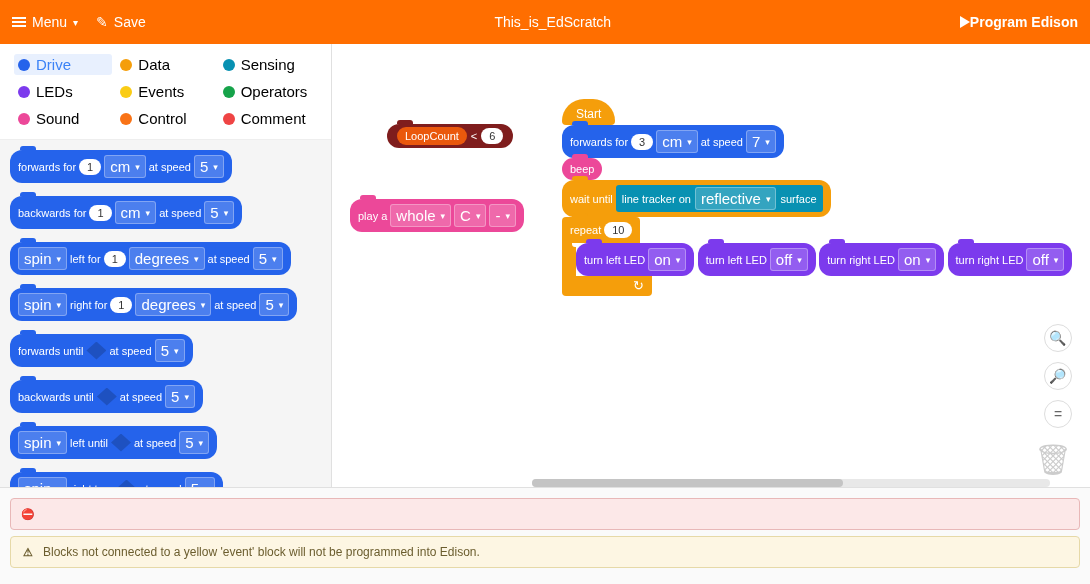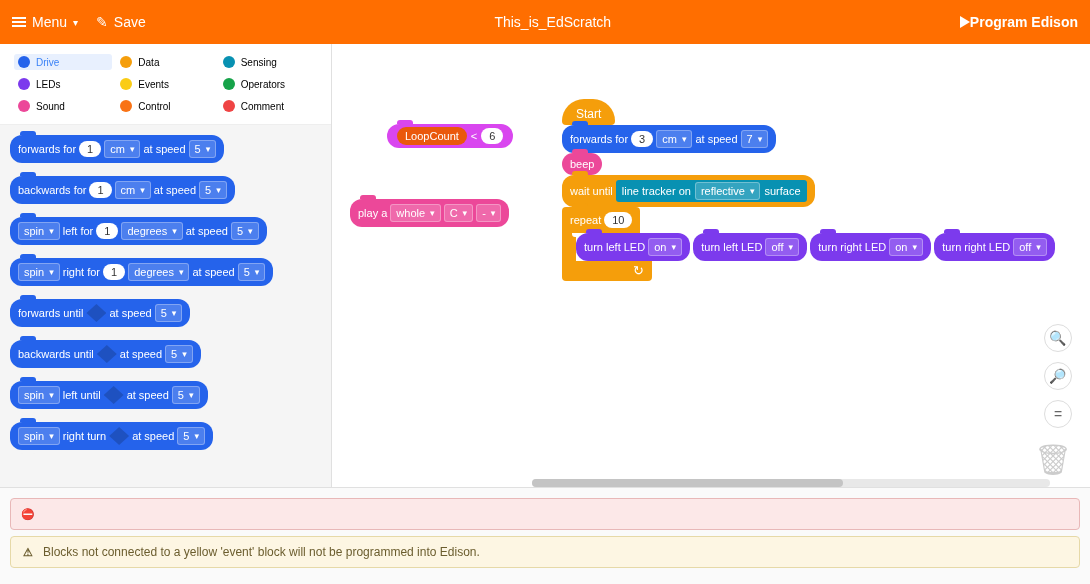--- a/index.html
+++ b/index.html
@@ -9,39 +9,39 @@
 .hbtn{display:flex;align-items:center;gap:6px;cursor:pointer;font-weight:500}
 .hc{flex:1;text-align:center;font-weight:400}
 .hr{display:flex;align-items:center;cursor:pointer;font-weight:bold}
 .caret{font-size:10px}
 .play{width:0;height:0;border-top:6px solid transparent;border-bottom:6px solid transparent;border-left:10px solid #fff;display:inline-block}
 .hamb{display:inline-flex;flex-direction:column;gap:2px}
 .hamb span{width:14px;height:2px;background:#fff}
 .main{flex:1;display:flex;overflow:hidden}
 .lcol{width:332px;border-right:1px solid #e0e0e0;display:flex;flex-direction:column;overflow:hidden}
 .cats{padding:10px 14px;display:grid;grid-template-columns:repeat(3,1fr);gap:6px 4px;border-bottom:1px solid #eee}
-.cat{display:flex;align-items:center;gap:6px;cursor:pointer;padding:2px 4px;border-radius:3px;font-size:10px}
+.cat{display:flex;align-items:center;gap:6px;cursor:pointer;padding:2px 4px;border-radius:3px;font-size:15px}
 .cat.active{background:#e8f0fe;color:#3b82f6}
 .dot{width:12px;height:12px;border-radius:50%;flex-shrink:0}
 .palette{flex:1;overflow-y:auto;padding:10px;background:#f5f5f5;position:relative}
 .palette::-webkit-scrollbar{width:10px}
 .palette::-webkit-scrollbar-thumb{background:#ccc;border-radius:5px}
 .canvas{flex:1;background:#fff;position:relative;overflow:hidden}
 .block{position:relative;display:inline-flex;align-items:center;padding:5px 8px;border-radius:12px;color:#fff;font-size:11px;gap:3px;margin-bottom:13px;white-space:nowrap}
 .block.dr{background:#2563eb}
 .block.led{background:#7c3aed}
 .block.snd{background:#ec4899}
 .block.ctrl{background:#f59e0b}
-.block.op{background:#d946ef}
+.block.op{background:#7f1d1d}
 .block.opr{border-radius:20px;padding:3px 10px}
 .block::before{content:"";position:absolute;top:-4px;left:10px;width:16px;height:4px;background:inherit;border-radius:3px 3px 0 0}
 .block::after{content:"";position:absolute;bottom:-4px;left:10px;width:16px;height:4px;background:#f5f5f5;border-radius:0 0 3px 3px}
 .canvas .block::after{background:#fff}
 .pill{background:#fff;color:#333;border-radius:10px;padding:2px 8px;font-size:11px;min-width:18px;text-align:center;display:inline-block}
-.dd{background:rgba(255,255,255,.18);border:1px solid rgba(255,255,255,.3);border-radius:3px;padding:2px 5px;display:inline-flex;align-items:center;gap:3px;font-size:11px}
+.dd{background:rgba(255,255,255,.18);border:1px solid rgba(255,255,255,.3);border-radius:3px;padding:2px 5px;display:inline-flex;align-items:center;gap:3px;font-size:15px}
 .dd::after{content:"▾";font-size:9px;margin-left:2px}
 .slot{width:20px;height:18px;background:rgba(0,0,0,.18);clip-path:polygon(50% 0,100% 50%,50% 100%,0 50%);display:inline-block}
 .cblock{position:absolute}
 .stack{display:flex;flex-direction:column;align-items:flex-start}
 .stack .block{margin-bottom:0}
 .hat{background:#f59e0b;color:#fff;padding:8px 14px 4px;border-radius:22px 22px 4px 4px;font-size:12px;display:inline-block}
 .nest{padding-left:0;border-left:14px solid #f59e0b;margin-left:0}
 .repfoot{background:#f59e0b;height:20px;width:90px;border-radius:0 0 4px 4px;position:relative}
 .repfoot::before{content:"↻";color:#fff;position:absolute;right:8px;top:2px;font-size:13px}
 .opwrap{background:#16a34a;border-radius:20px;padding:4px 8px;display:inline-flex;align-items:center;gap:4px;color:#fff}

